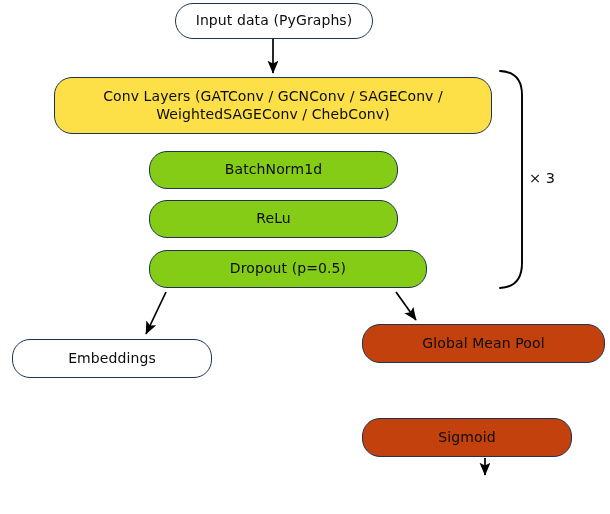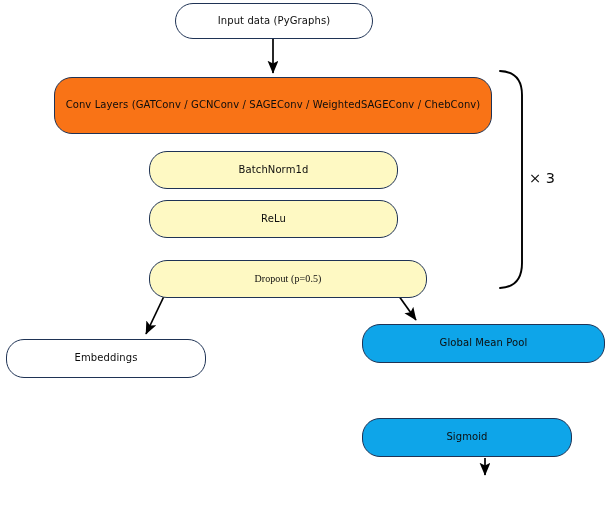--- a/index.html
+++ b/index.html
@@ -18,29 +18,29 @@
   .node {
     position: absolute;
     box-sizing: border-box;
     border: 1.6px solid #1f3355;
     border-radius: 18px;
     display: flex;
     align-items: center;
     justify-content: center;
     text-align: center;
     color: #0d0d0d;
-    font-size: 10px;
+    font-size: 14px;
     line-height: 1.25;
     letter-spacing: 0.1px;
     padding: 2px 6px;
   }
   .node.white  { background: #ffffff; }
-  .node.blue   { background: #f97316; }
-  .node.green  { background: #fef9c3; }
-  .node.yellow { background: #0ea5e9; }
+  .node.blue   { background: #fde047; }
+  .node.green  { background: #84cc16; }
+  .node.yellow { background: #c2410c; }
 
   .svg-layer {
     position: absolute;
     left: 0;
     top: 0;
     width: 610px;
     height: 514px;
     pointer-events: none;
   }
   .repeat-label {
@@ -82,25 +82,25 @@
   </div>
 
   <div class="node green" style="left:149px; top:151px; width:249px; height:38px;">
     <span>BatchNorm1d</span>
   </div>
 
   <div class="node green" style="left:149px; top:200px; width:249px; height:38px;">
     <span>ReLu</span>
   </div>
 
-  <div class="node green" style="left:149px; top:260px; width:278px; height:38px;font-family:Liberation Serif, serif;">
+  <div class="node green" style="left:149px; top:250px; width:278px; height:38px;">
     <span>Dropout (p=0.5)</span>
   </div>
 
-  <div class="node white" style="left:6px; top:339px; width:200px; height:39px;">
+  <div class="node white" style="left:12px; top:339px; width:200px; height:39px;">
     <span>Embeddings</span>
   </div>
 
   <div class="node yellow" style="left:362px; top:324px; width:243px; height:39px;">
     <span>Global Mean Pool</span>
   </div>
 
 
   <div class="node yellow" style="left:362px; top:418px; width:210px; height:39px;">
     <span>Sigmoid</span>

